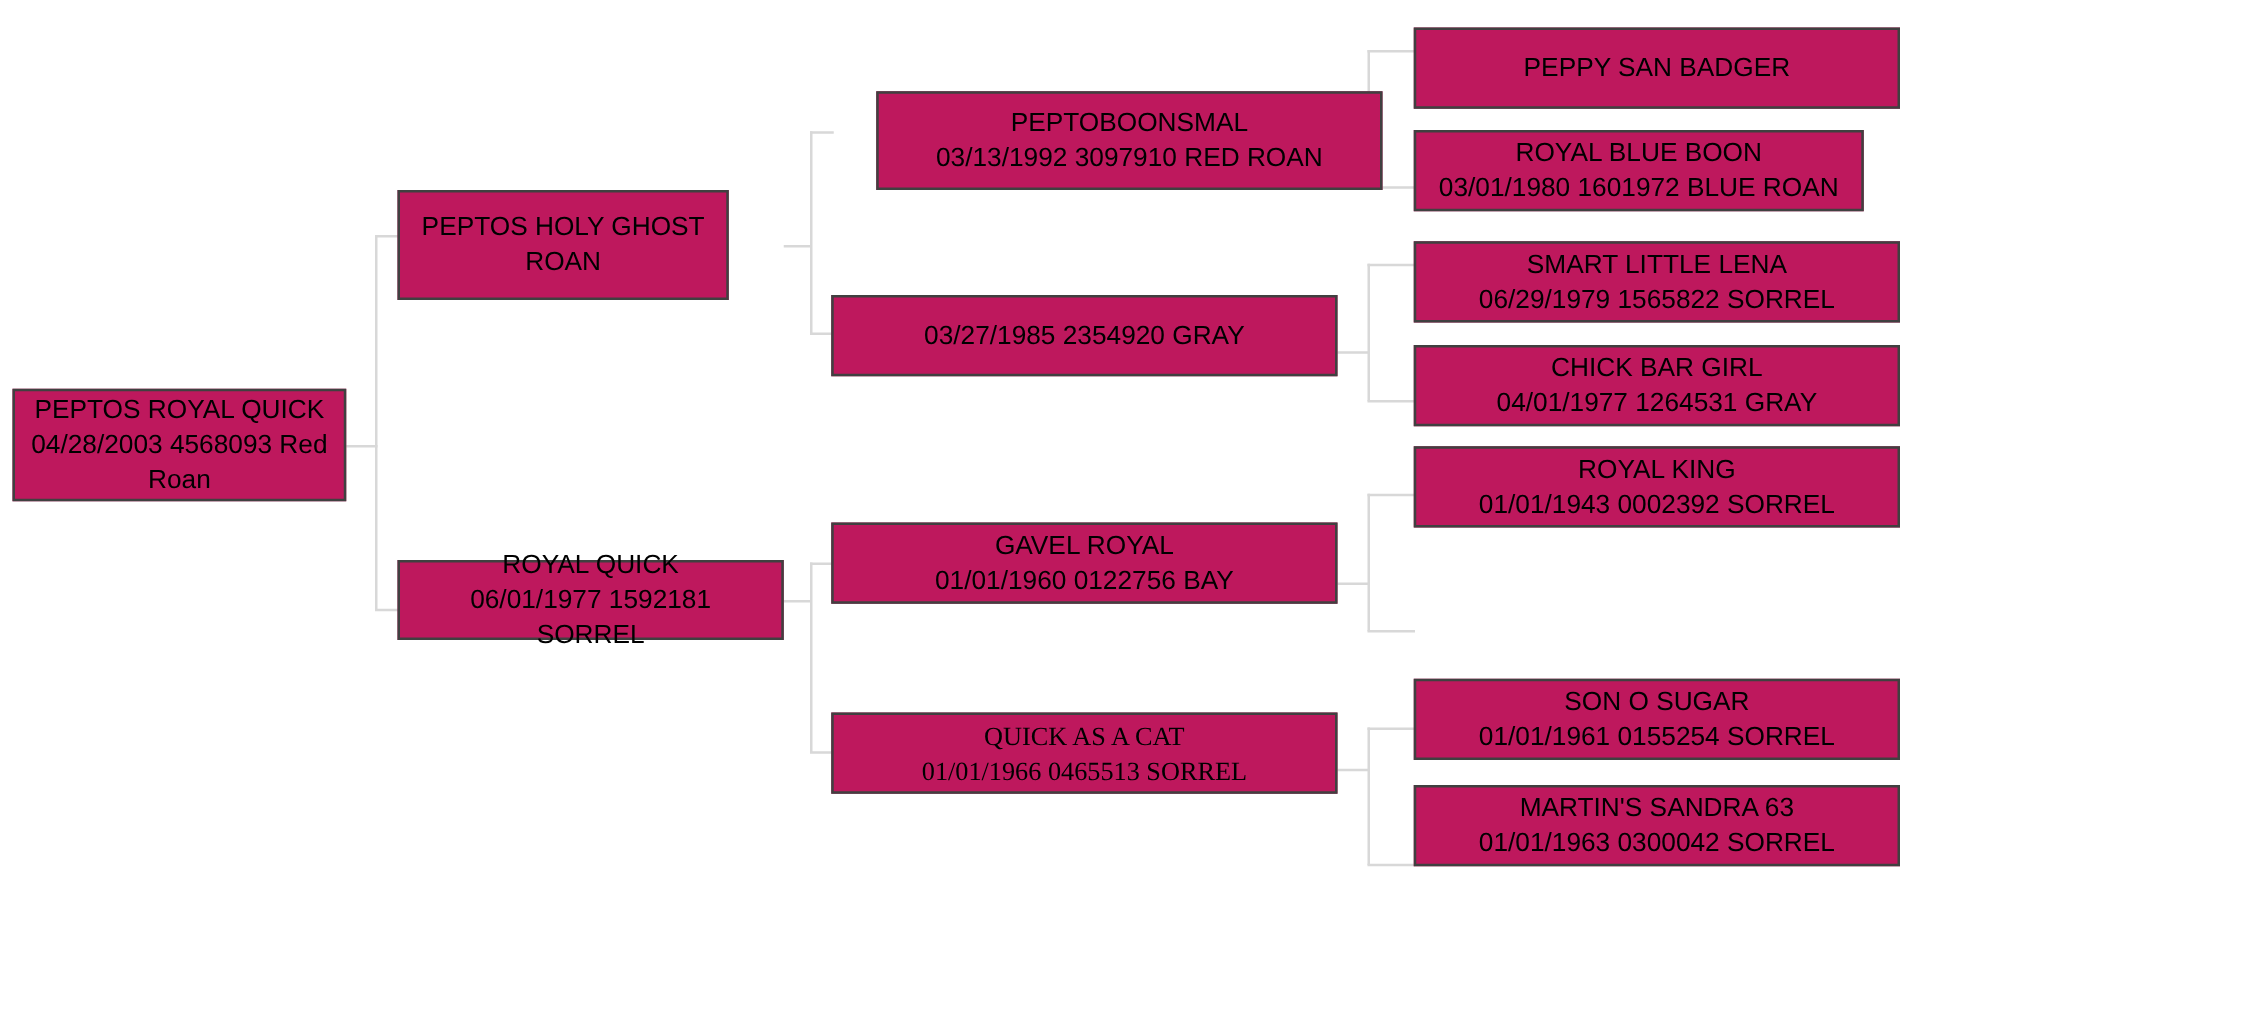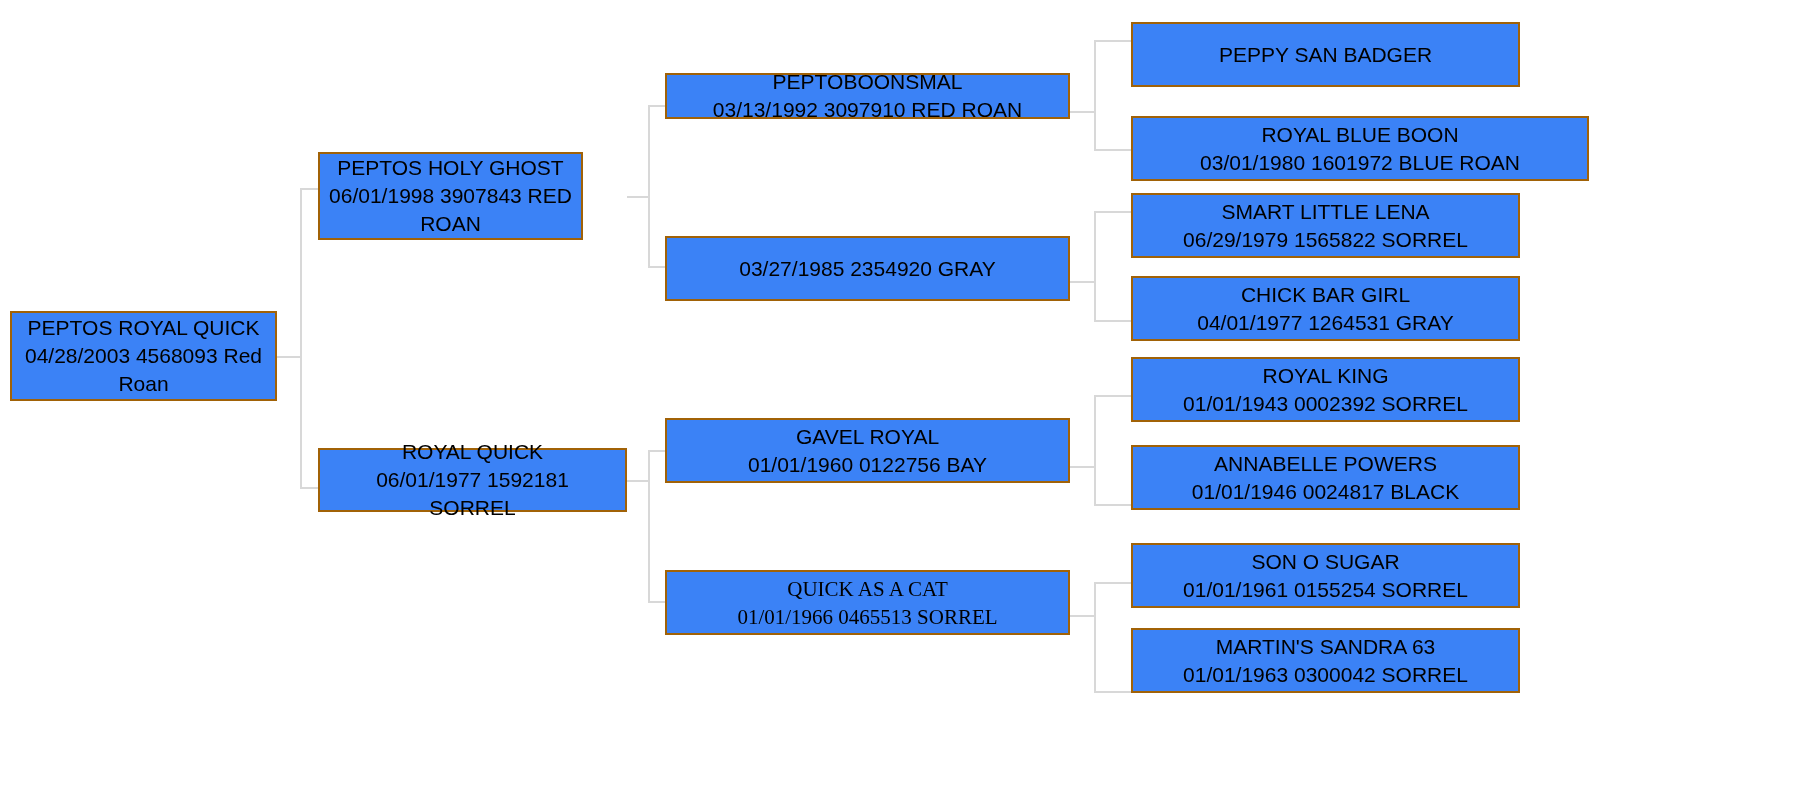--- a/index.html
+++ b/index.html
@@ -8,22 +8,22 @@
     width:1796px;height:812px;
     background:#ffffff;
     font-family:"Liberation Sans","DejaVu Sans",sans-serif;
     overflow:hidden;
   }
   #pedigree{position:relative;width:1796px;height:812px;}
 
   .node{
     position:absolute;
     box-sizing:border-box;
-    background:#3b82f6;
-    border:2px solid #a16207;
+    background:#be185d;
+    border:2px solid #404040;
     color:#000000;
     text-align:center;
     font-size:21px;
     line-height:28px;
     white-space:nowrap;
     display:flex;
     flex-direction:column;
     justify-content:center;
     align-items:center;
     overflow:visible;
@@ -78,31 +78,30 @@
   <div class="seg h" style="left:1094px;top:691px;width:38px;"></div>
 
   <div class="node wrap" style="left:10px;top:311px;width:267px;height:90px;">
     <span class="ln">PEPTOS ROYAL QUICK</span>
     <span class="ln">04/28/2003 4568093 Red</span>
     <span class="ln">Roan</span>
   </div>
 
   <div class="node wrap" style="left:318px;top:152px;width:265px;height:88px;">
     <span class="ln">PEPTOS HOLY GHOST</span>
-    <span class="ln">06/01/1998 3907843 RED</span>
     <span class="ln">ROAN</span>
   </div>
 
   <div class="node wrap" style="left:318px;top:448px;width:309px;height:64px;">
     <span class="ln">ROYAL QUICK</span>
     <span class="ln">06/01/1977 1592181</span>
     <span class="ln">SORREL</span>
   </div>
 
-  <div class="node" style="left:665px;top:73px;width:405px;height:46px;justify-content:center;">
+  <div class="node" style="left:701px;top:73px;width:405px;height:79px;justify-content:center;">
     <span class="ln">PEPTOBOONSMAL</span>
     <span class="ln">03/13/1992 3097910 RED ROAN</span>
   </div>
 
   <div class="node" style="left:665px;top:236px;width:405px;height:65px;">
     <span class="ln">03/27/1985 2354920 GRAY</span>
   </div>
 
   <div class="node" style="left:665px;top:418px;width:405px;height:65px;">
     <span class="ln">GAVEL ROYAL</span>
@@ -111,44 +110,40 @@
 
   <div class="node" style="left:665px;top:570px;width:405px;height:65px;font-family:Liberation Serif, serif;">
     <span class="ln">QUICK AS A CAT</span>
     <span class="ln">01/01/1966 0465513 SORREL</span>
   </div>
 
   <div class="node" style="left:1131px;top:22px;width:389px;height:65px;">
     <span class="ln">PEPPY SAN BADGER</span>
   </div>
 
-  <div class="node" style="left:1131px;top:116px;width:458px;height:65px;">
+  <div class="node" style="left:1131px;top:104px;width:360px;height:65px;">
     <span class="ln">ROYAL BLUE BOON</span>
     <span class="ln">03/01/1980 1601972 BLUE ROAN</span>
   </div>
 
   <div class="node" style="left:1131px;top:193px;width:389px;height:65px;">
     <span class="ln">SMART LITTLE LENA</span>
     <span class="ln">06/29/1979 1565822 SORREL</span>
   </div>
 
   <div class="node" style="left:1131px;top:276px;width:389px;height:65px;">
     <span class="ln">CHICK BAR GIRL</span>
     <span class="ln">04/01/1977 1264531 GRAY</span>
   </div>
 
   <div class="node" style="left:1131px;top:357px;width:389px;height:65px;">
     <span class="ln">ROYAL KING</span>
     <span class="ln">01/01/1943 0002392 SORREL</span>
   </div>
 
-  <div class="node" style="left:1131px;top:445px;width:389px;height:65px;">
-    <span class="ln">ANNABELLE POWERS</span>
-    <span class="ln">01/01/1946 0024817 BLACK</span>
-  </div>
 
   <div class="node" style="left:1131px;top:543px;width:389px;height:65px;">
     <span class="ln">SON O SUGAR</span>
     <span class="ln">01/01/1961 0155254 SORREL</span>
   </div>
 
   <div class="node" style="left:1131px;top:628px;width:389px;height:65px;">
     <span class="ln">MARTIN'S SANDRA   63</span>
     <span class="ln">01/01/1963 0300042 SORREL</span>
   </div>

